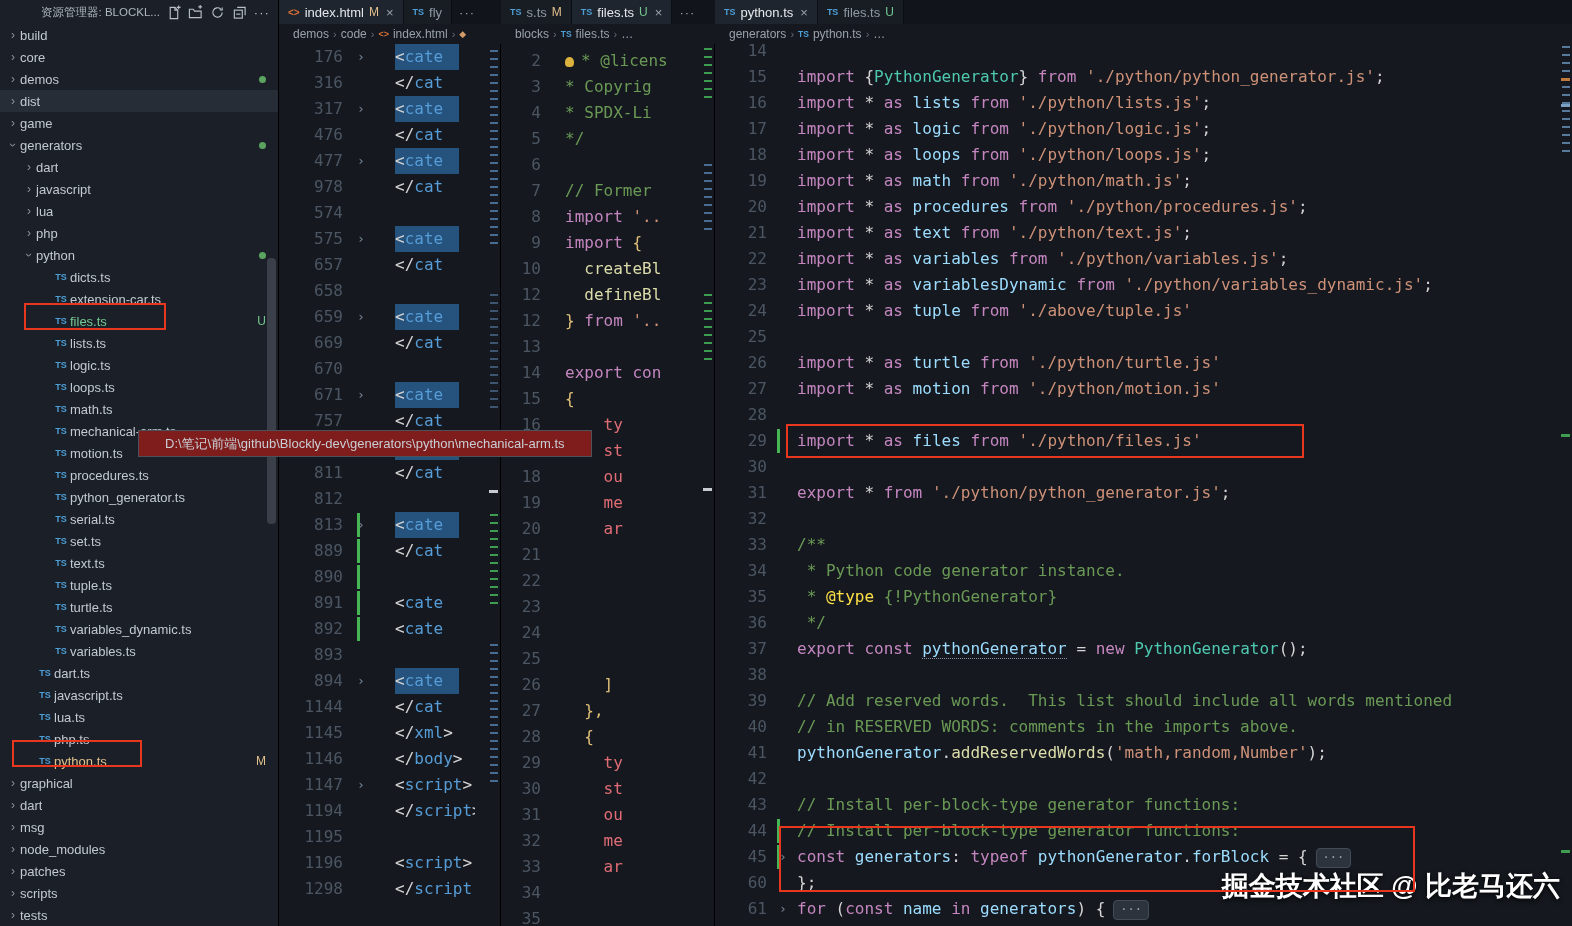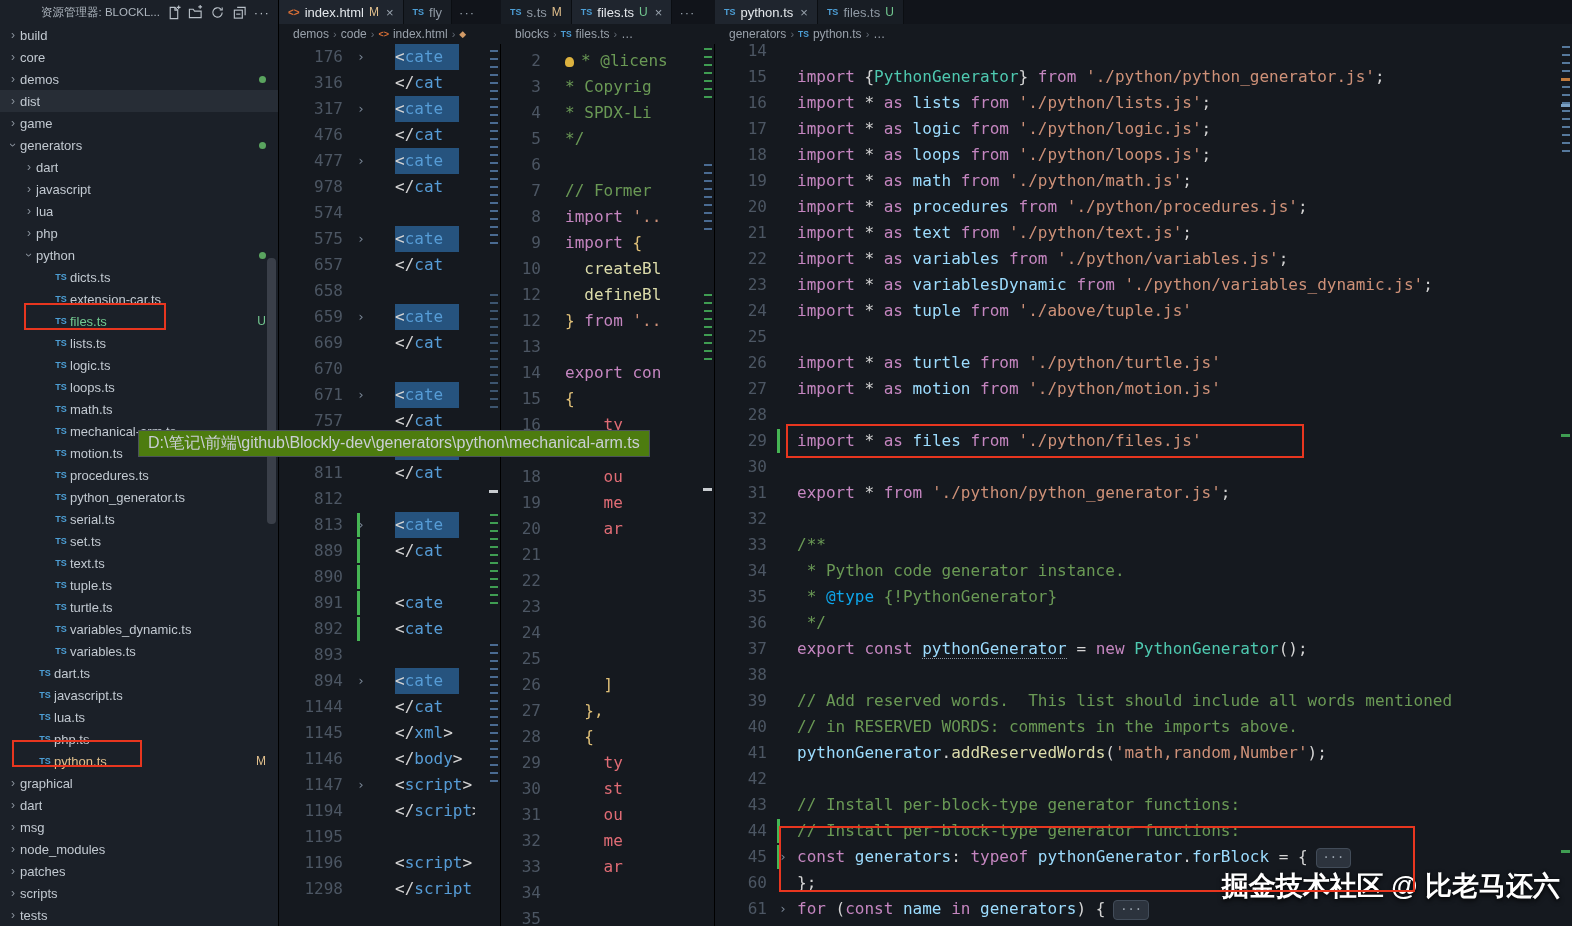--- a/index.html
+++ b/index.html
@@ -59,37 +59,37 @@
   .fold-chev{width:16px;color:#7a8696;font-size:13px;text-align:center;flex:none;}
   .gmod{position:absolute;width:3px;top:1px;bottom:1px;background:#46b554;}
   #pane1 .gmod{left:78px;} #pane3 .gmod{left:62px;}
   .txt{white-space:pre;}
   #pane1 .txt{margin-left:26px;} #pane2 .txt{margin-left:12px;} #pane3 .txt{margin-left:6px;}
   .txt.sel{background:#26537e;padding-right:16px;}
 
   .tk-kw{color:#c586c0}.tk-id{color:#9cdcfe}.tk-iddot{color:#9cdcfe;border-bottom:1px dotted #8a94a0}
   .tk-str{color:#ce9178}.tk-cmt{color:#6a9955}.tk-cls{color:#4ec9b0}.tk-fn{color:#dcdcaa}
   .tk-pn{color:#d4d4d4}.tk-op{color:#d4d4d4}.tk-tag{color:#569cd6}.tk-red{color:#e06c75}
-  .tk-doc{color:#0ea5e9}.tk-gold{color:#e0c078}.tk-ws{color:#3f4854}
+  .tk-doc{color:#fde047}.tk-gold{color:#e0c078}.tk-ws{color:#3f4854}
   .tk-fold{display:inline-block;margin-left:8px;padding:0 6px;background:#2c333d;border:1px solid #424c59;border-radius:4px;color:#98a2ad;font-size:12px;line-height:17px;height:18px;vertical-align:middle;}
   .tk-bulb{display:inline-block;width:9px;height:10px;border-radius:50% 50% 40% 40%;background:#dcb23f;margin-right:7px;vertical-align:middle;}
 
   
   .mm{position:absolute;top:44px;right:0;width:14px;bottom:0;background:#15191f;}
   .mmdash{position:absolute;left:3px;width:8px;background:repeating-linear-gradient(to bottom,currentColor 0 2px,transparent 2px 8px);}
   .mmk{position:absolute;left:2px;width:9px;height:3px;}
 
   
   .annot{position:absolute;border:2px solid #e8361f;z-index:30;pointer-events:none;}
   #annot-files{left:24px;top:303px;width:138px;height:23px;}
   #annot-python{left:12px;top:740px;width:126px;height:23px;}
   #annot-import{left:786px;top:424px;width:514px;height:30px;}
   #annot-gen{left:779px;top:826px;width:632px;height:62px;}
-  #tooltip{position:absolute;left:138px;top:430px;height:25px;display:flex;align-items:center;padding:0 9px;
-           background:#4d7c0f;border:1px solid #4b5259;color:#c9ced4;font-size:16px;z-index:40;white-space:nowrap;}
+  #tooltip{position:absolute;left:138px;top:430px;height:25px;display:flex;align-items:center;padding:0 26px;
+           background:#7f1d1d;border:1px solid #4b5259;color:#c9ced4;font-size:13px;z-index:40;white-space:nowrap;}
   #watermark{position:absolute;right:12px;top:868px;font-size:27px;font-weight:700;color:#fff;z-index:25;
              font-family:Liberation Sans, sans-serif;text-shadow:0 2px 5px rgba(0,0,0,.85),0 0 2px rgba(0,0,0,.6);}
 </style>
 </head>
 <body>
 
 <div class="app">
 
   <aside class="sidebar">
     <div class="sb-head">

